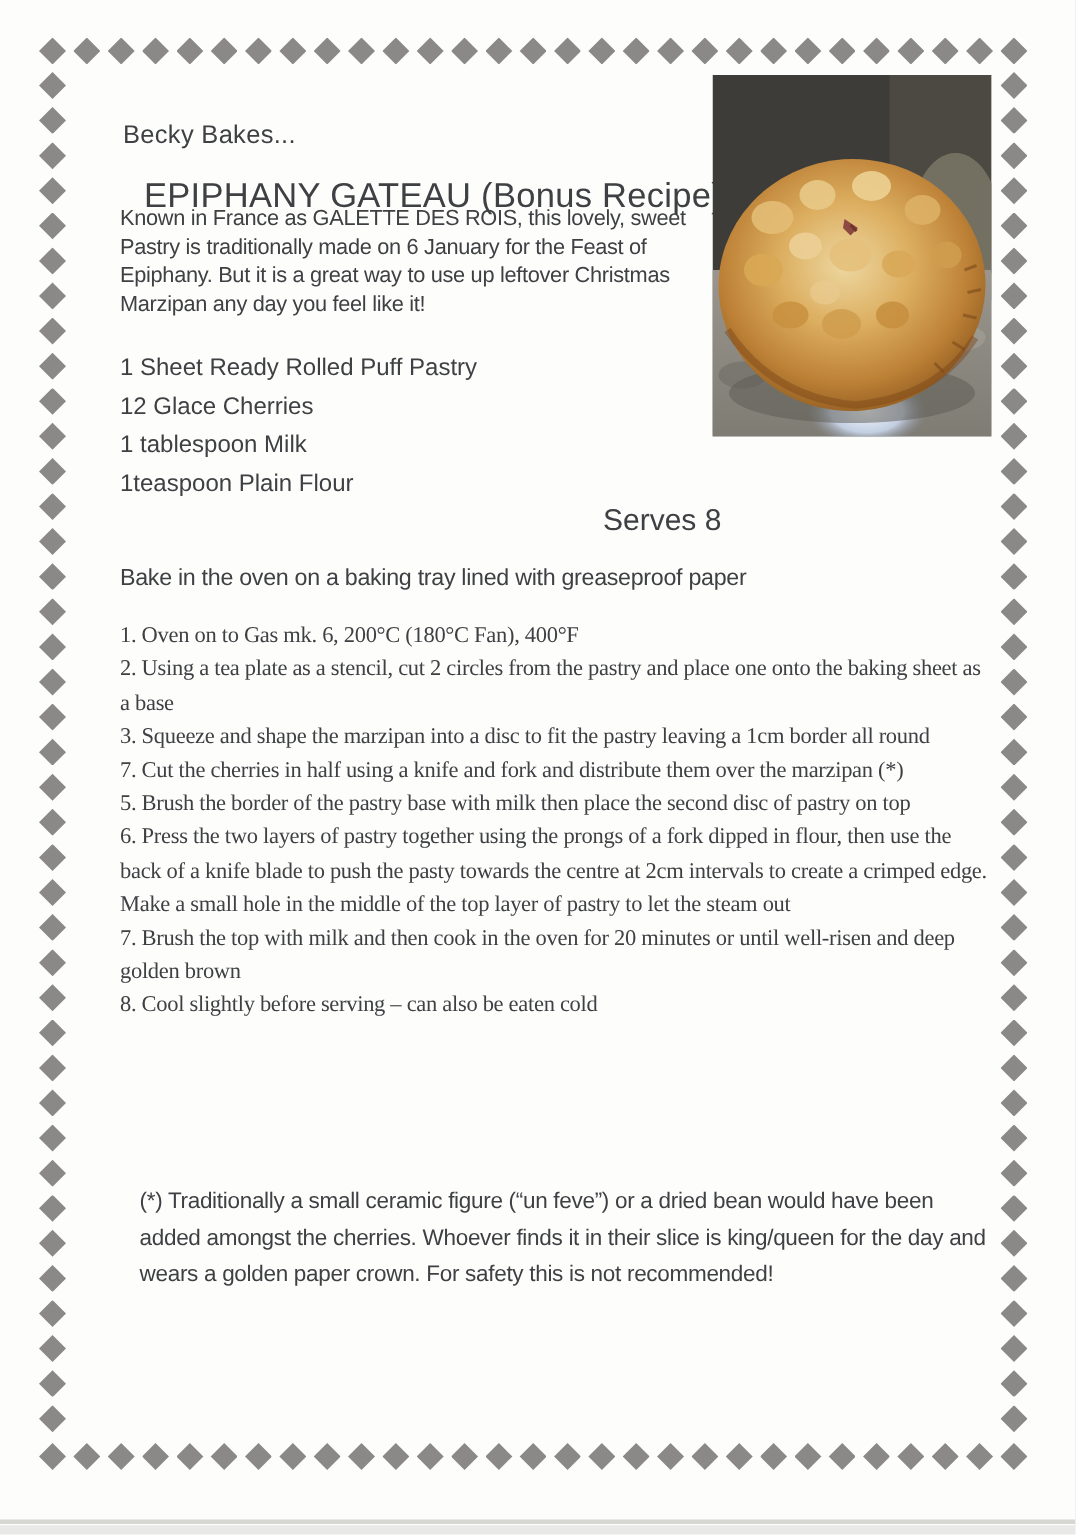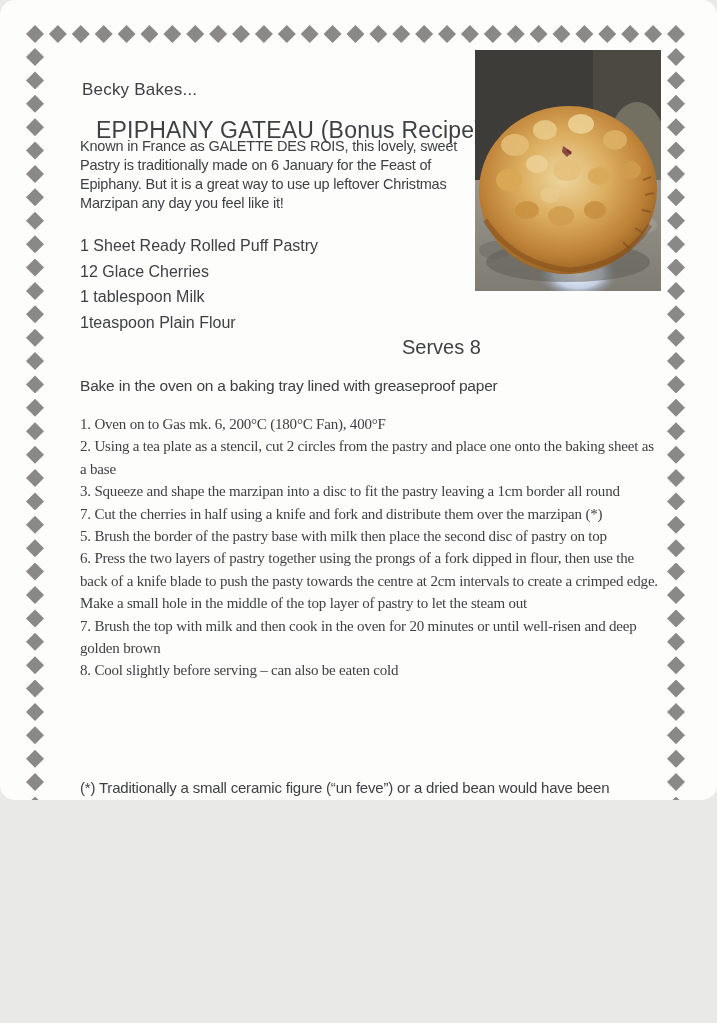--- a/index.html
+++ b/index.html
@@ -1,22 +1,21 @@
 <!DOCTYPE html>
 <html style="--paper: #fdfdfb; --ink: #3f4044; --diamond: #8a8988; --pastry-gold: #c89448; --tray-gray: #8d8a82; --photo-bg: #3e3c39;"><head>
 <meta charset="utf-8">
 <style>
   html,body { margin:0; padding:0; background:#e9e9e7; }
   .page {
-    position:relative; width:717px; height:800px; margin:0 auto;
+    position:relative; width:717px; height:1017px; margin:0 auto;
     background: var(--paper, #fdfdfb);
     color: var(--ink, #3f4044);
     font-family: "Liberation Sans", "DejaVu Sans", sans-serif;
     overflow:hidden;
-    border-radius:15px;
   }
 
   
   .strip { position:absolute; display:flex; justify-content:space-between; }
   .strip-top    { left:26px;  top:25px;  width:659px; height:18px; flex-direction:row; }
   .strip-bottom { left:26px;  top:962px; width:659px; height:18px; flex-direction:row; }
   .strip-left   { left:26px;  top:48px;  width:18px;  height:907px; flex-direction:column; }
   .strip-right  { left:667px; top:48px;  width:18px;  height:907px; flex-direction:column; }
   .dm {
     width:18px; height:18px; flex:0 0 auto;
@@ -30,21 +29,21 @@
               letter-spacing:0.2px; margin:16px; white-space:nowrap; }
   .intro    { position:absolute; left:80px; top:137px; width:392px; font-size:14.5px;
               line-height:19px; margin:0; letter-spacing:-0.2px; }
   .ingredients { position:absolute; left:80px; top:233px; font-size:16px; line-height:25.5px; }
   .serves   { position:absolute; left:402px; top:336px; font-size:20px; }
   .bake-note{ position:absolute; left:80px; top:377px; font-size:15.5px; letter-spacing:-0.2px; }
   .steps    { position:absolute; left:80px; top:413px; width:578px; font-size:15px;
               line-height:22.4px; letter-spacing:-0.2px;font-family:Liberation Serif, serif; }
   .step     { margin:0; }
   .footnote { position:absolute; left:80px; top:776px; width:565px; font-size:15px;
-              line-height:24.6px; letter-spacing:-0.2px; margin:0; }
+              line-height:24.6px; letter-spacing:-0.2px; margin:13px; }
 
   .photo    { position:absolute; left:475px; top:50px; width:186px; height:241px; margin:0; }
   .photo svg{ display:block; }
 
   .scan-line{ position:absolute; left:0; top:1013px; width:717px; height:3px; background:#d6d6d2; }
 </style>
 </head>
 <body>
 
 <div class="page">

